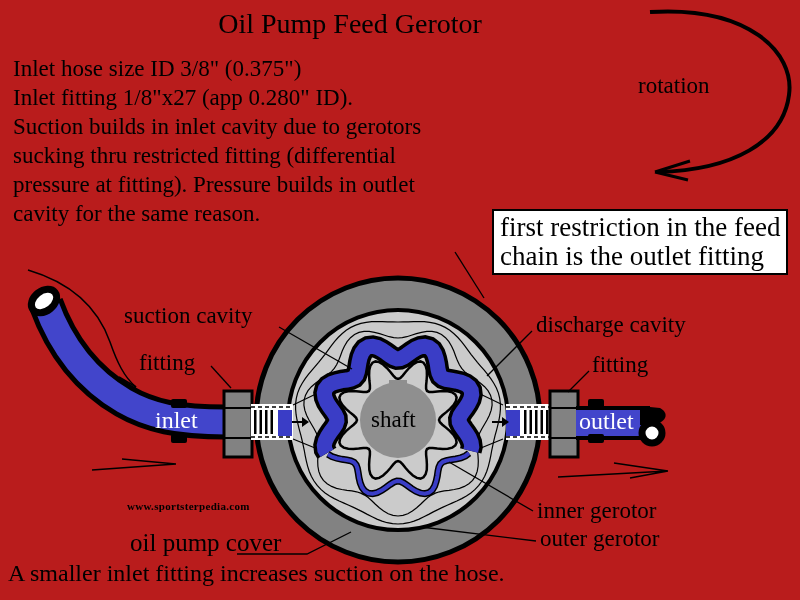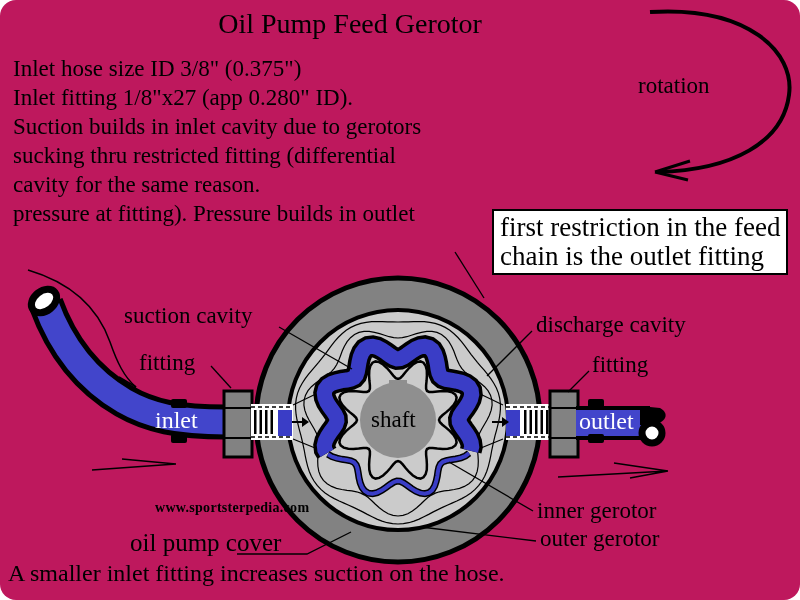--- a/index.html
+++ b/index.html
@@ -1,27 +1,27 @@
 <!DOCTYPE html>
 <html><head>
 <meta charset="utf-8">
 <style>
   html,body{margin:0;padding:0;background:#fff;}
-  #stage{position:relative;width:800px;height:600px;background:#be185d;overflow:hidden;
-         font-family:"Liberation Serif","DejaVu Serif",serif;color:#000;border-radius:16px;}
+  #stage{position:relative;width:800px;height:600px;background:#b91c1c;overflow:hidden;
+         font-family:"Liberation Serif","DejaVu Serif",serif;color:#000;}
   #diagram-svg{position:absolute;left:0;top:0;z-index:1;}
   .txt{position:absolute;z-index:2;white-space:nowrap;line-height:1.15;}
   .title{font-size:28px;}
   .notes{font-size:23px;line-height:29px;}
   .notes div{white-space:nowrap;}
   .lbl{font-size:23px;}
   .white-lbl{color:#fff;font-size:24px;}
   .box{position:absolute;z-index:2;border:2px solid #000;background:#fff;
        font-size:27px;line-height:29px;padding:2px 6px;}
-  .watermark{font-size:14px;font-weight:bold;letter-spacing:.3px;margin-left:28px;}
+  .watermark{font-size:11px;font-weight:bold;letter-spacing:.3px;}
   .footer{font-size:24px;}
   .cover-lbl{font-size:25px;}
 </style>
 </head>
 <body>
 
 <div id="stage">
 
   <svg id="diagram-svg" width="800" height="600" viewBox="0 0 800 600">
 
@@ -114,22 +114,22 @@
     </g>
   </svg>
 
   <div class="txt title" style="left:90px;top:8px;width:520px;text-align:center;">Oil Pump Feed Gerotor</div>
 
   <div class="txt notes" style="left:13px;top:54px;">
     <div>Inlet hose size ID 3/8" (0.375")</div>
     <div>Inlet fitting 1/8"x27 (app 0.280" ID).</div>
     <div>Suction builds in inlet cavity due to gerotors</div>
     <div>sucking thru restricted fitting (differential</div>
+    <div>pressure at fitting). Pressure builds in outlet</div>
     <div>cavity for the same reason.</div>
-    <div>pressure at fitting). Pressure builds in outlet</div>
   </div>
 
   <div class="txt lbl" style="left:638px;top:73px;">rotation</div>
 
   <div class="box" style="left:492px;top:209px;">
     <div>first restriction in the feed</div>
     <div>chain is the outlet fitting</div>
   </div>
 
   <div class="txt lbl" style="left:124px;top:303px;">suction cavity</div>

